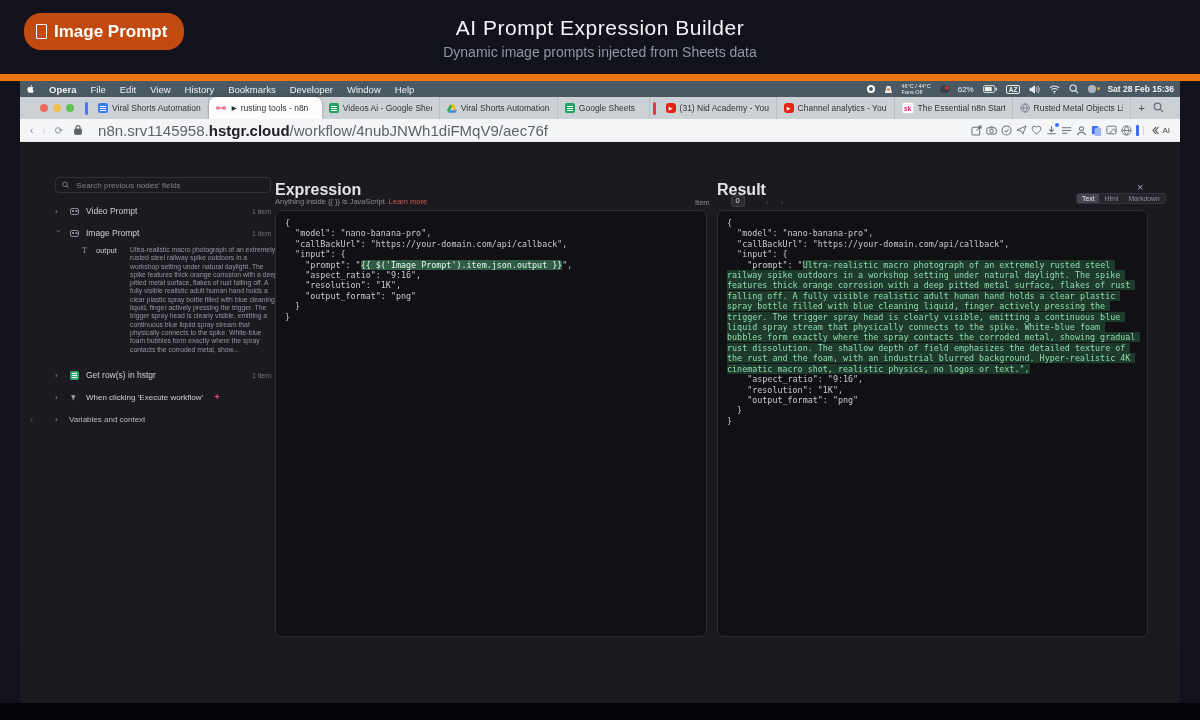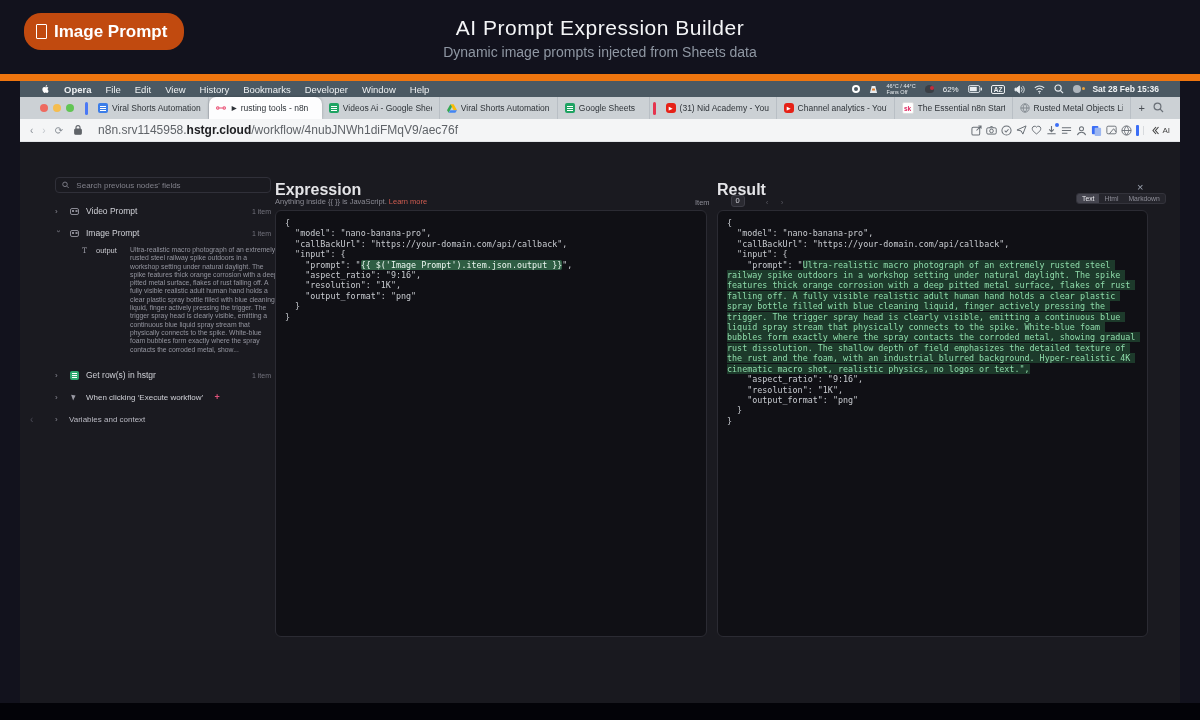--- a/index.html
+++ b/index.html
@@ -11,21 +11,21 @@
     font-weight:bold;font-size:17px;white-space:nowrap;overflow:visible}
   #badge .tofu{display:inline-block;width:9px;height:13px;border:1.6px solid #fff;margin-right:7px;border-radius:1px}
   #page-title{position:absolute;left:0;top:16px;width:1200px;text-align:center;color:#f4f5f7;
     font-size:21px;font-weight:normal;letter-spacing:.5px}
   #page-subtitle{position:absolute;left:0;top:44px;width:1200px;text-align:center;color:#8f97a3;font-size:14px}
   #accent-bar{position:absolute;left:0;top:74px;width:1200px;height:7px;background:#ee750f}
   
   #browser{position:absolute;left:20px;top:81px;width:1160px;height:622px;background:#19191f}
   
   #menubar{position:absolute;left:0;top:0;width:1160px;height:16px;background:#4b5963;color:#eef1f3;
-    display:flex;align-items:center;font-size:9.5px;gap:14px;padding:0 21px;box-sizing:border-box}
+    display:flex;align-items:center;font-size:9.5px;gap:14px;padding:0 6px;box-sizing:border-box}
   #menubar .app{font-weight:bold}
   #menu-right{margin-left:auto;display:flex;align-items:center;gap:9px;font-size:8px}
   .sticon{display:inline-flex;align-items:center;justify-content:center}
   .temp{font-size:5.5px;line-height:6px;text-align:left;color:#e7ebee}
   .az{border:1px solid #eef1f3;border-radius:2px;font-size:6.5px;padding:0 2px;font-weight:bold}
   .clock{font-size:8.5px;font-weight:bold}
   .dot-opera{width:8px;height:8px;border-radius:50%;border:2px solid #fff;box-sizing:border-box}
   .blob{width:9px;height:8px;background:#3a3f45;border-radius:50% 50% 40% 40%;position:relative}
   .blob:after{content:"";position:absolute;right:0;top:1px;width:4px;height:4px;border-radius:50%;background:#c32e3e}
   .assist{width:8px;height:8px;border-radius:50%;background:#aeb6bd;position:relative;margin-right:2px}
@@ -45,21 +45,21 @@
   .fav-sheets{background:#1ea362}.fav-sheets:before{content:"";width:6px;height:1px;background:#fff;box-shadow:0 2px 0 #fff,0 -2px 0 #fff}
   .fav-yt{background:#e62117;border-radius:3px}.fav-yt:before{content:"▶";color:#fff;font-size:5px;line-height:1}
   .fav-sk{background:#fff;color:#e0245e;font-weight:bold;font-size:6.5px;border:1px solid #ddd}
   .newtab{font-size:11px;color:#4a4f55;margin:0 8px;flex:none}
   .tabsearch{margin-left:auto;flex:none}
   
   #urlbar{position:absolute;left:0;top:38px;width:1160px;height:23px;background:#f4f5f6;border-bottom:1px solid #e2e5e8;
     display:flex;align-items:center;padding:0 10px;box-sizing:border-box;gap:9px}
   .nav{color:#878d94;font-size:10px}
   .nav.dim{color:#c3c8cd}
-  #url-text{font-size:12px;color:#5f6368;margin-left:6px;white-space:nowrap}
+  #url-text{font-size:15px;color:#5f6368;margin-left:6px;white-space:nowrap}
   #url-text b{color:#202124}
   #url-actions{margin-left:auto;display:flex;align-items:center;gap:4px}
   .uicon{display:inline-flex;width:11px;height:11px;align-items:center;justify-content:center}
   .ai-chip{font-size:8px;color:#444;border-left:1px solid #d7dadd;padding-left:8px;display:flex;align-items:center;gap:2px}
   .bluebar{width:3px;height:11px;background:#3b6ef6;border-radius:1px}
   
   #content{position:absolute;left:0;top:61px;width:1160px;height:508px;background:#1a1a20;overflow:hidden}
   
   .searchbox{position:absolute;left:35px;top:35px;width:216px;height:16px;border:1px solid #303039;border-radius:4px;
     display:flex;align-items:center;gap:5px;padding:0 6px;box-sizing:border-box}

